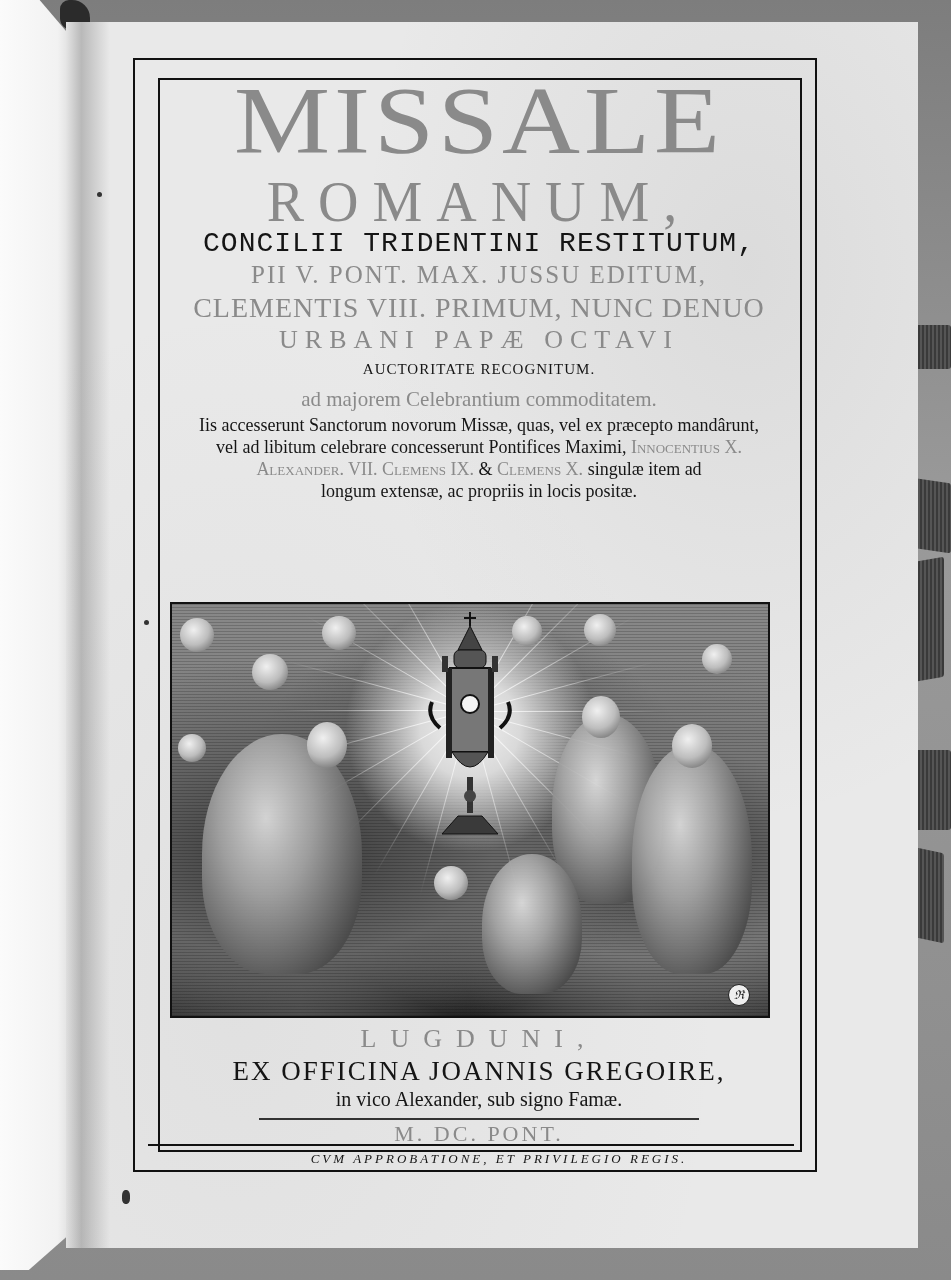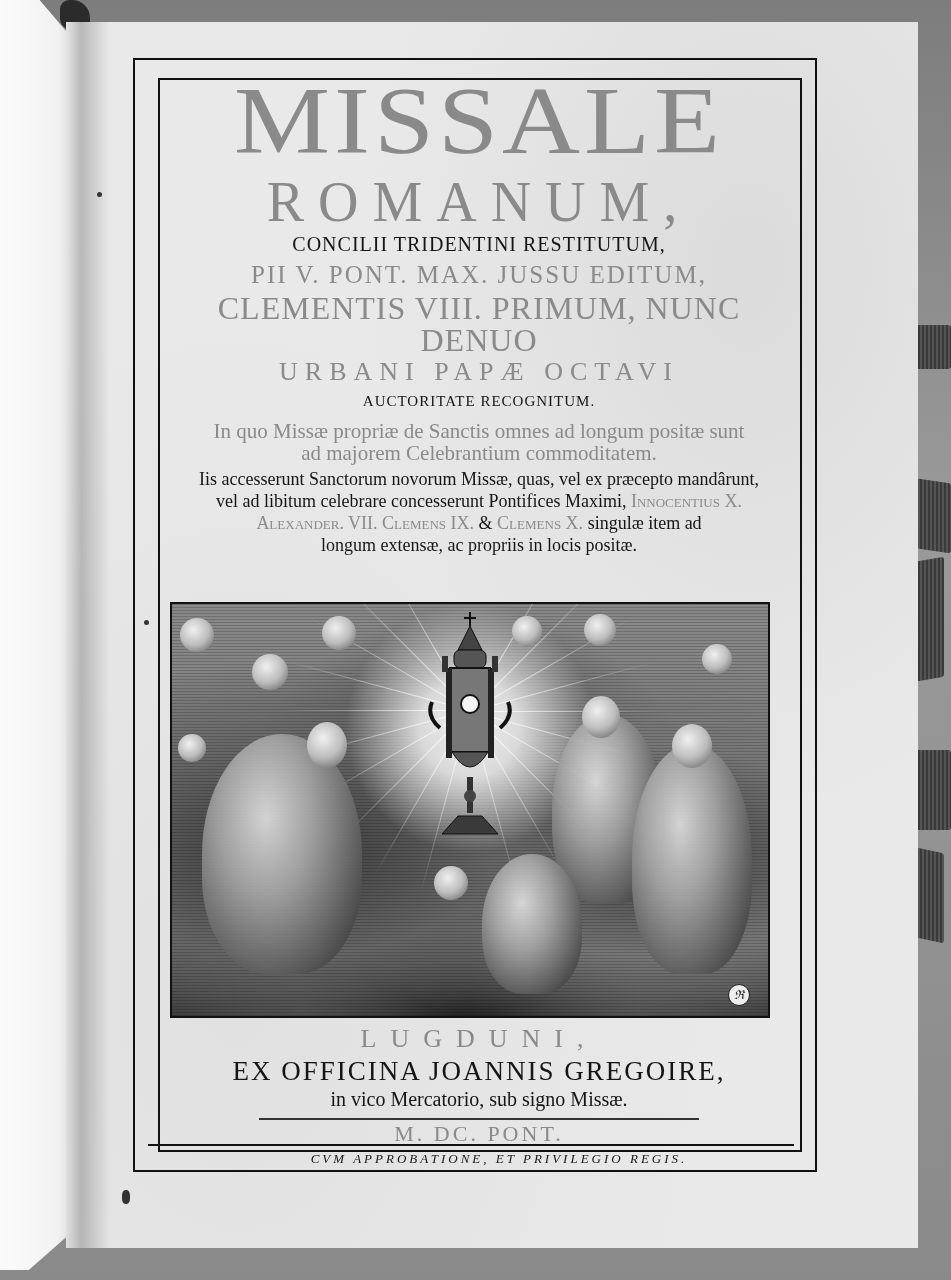--- a/index.html
+++ b/index.html
@@ -12,24 +12,24 @@
   .gutter-shadow{position:absolute;left:66px;top:22px;width:44px;height:1226px;background:linear-gradient(90deg,rgba(0,0,0,.02),rgba(60,60,60,.28) 35%,rgba(0,0,0,0) 100%);}
   .ribbon{position:absolute;background:repeating-linear-gradient(90deg,#3a3a3a 0 2px,#555 2px 4px);border-radius:3px;}
   .outer-frame{position:absolute;left:133px;top:58px;width:680px;height:1110px;border:2px solid #111;}
   .inner-frame{position:absolute;left:158px;top:78px;width:640px;height:1070px;border:2px solid #111;}
   .content{position:absolute;left:158px;top:82px;width:642px;text-align:center;}
   .red{color:#8a8a8a;}
   .black{color:#151515;}
   .t1{font-size:108px;letter-spacing:4px;line-height:108px;height:104px;transform:scaleY(0.88);transform-origin:top;margin-top:-8px;}
   .t2{font-size:56px;letter-spacing:14px;line-height:56px;margin-top:-4px;}
   .t3{font-size:34px;letter-spacing:3px;line-height:38px;}
-  .t4{font-size:20px;letter-spacing:1px;line-height:28px;}
+  .t4{font-size:28px;letter-spacing:1px;line-height:28px;font-family:Liberation Mono, monospace;}
   .t5{font-size:25px;letter-spacing:2px;line-height:34px;}
   .t6{font-size:20px;letter-spacing:6px;line-height:24px;}
-  .t7{font-size:32px;letter-spacing:1px;line-height:32px;}
+  .t7{font-size:28px;letter-spacing:1px;line-height:32px;}
   .t8{font-size:26px;letter-spacing:7px;line-height:32px;}
   .t9{font-size:15px;letter-spacing:1px;line-height:26px;}
   .t10{font-size:21px;line-height:22px;}
   .t11{font-size:18px;line-height:22px;}
   .sc{font-variant:small-caps;text-align:center;}
   .engraving{position:absolute;left:170px;top:602px;width:596px;height:412px;border:2px solid #111;overflow:hidden;
     background:
       radial-gradient(circle at 50% 30%,#f2f2f2 0,#d9d9d9 12%,transparent 30%),
       repeating-linear-gradient(0deg,rgba(0,0,0,.18) 0 1px,transparent 1px 3px),
       radial-gradient(ellipse at 20% 60%,#3a3a3a 0,#666 30%,transparent 55%),
@@ -71,21 +71,20 @@
 <div class="content">
   <div class="t1 red">MISSALE</div>
   <div class="t2 red">ROMANUM,</div>
   <div class="t4 black">CONCILII TRIDENTINI RESTITUTUM,</div>
   <div class="t5 red">PII V. PONT. MAX. JUSSU EDITUM,</div>
   <div class="t7 red">CLEMENTIS VIII. PRIMUM, NUNC DENUO</div>
   <div class="t8 red">URBANI PAPÆ OCTAVI</div>
   <div class="t9 black">AUCTORITATE RECOGNITUM.</div>
 
   <div style="margin-top:6px;">
-    <div class="t10 red">In quo Missæ propriæ de Sanctis omnes ad longum positæ sunt</div>
     <div class="t10 red">ad majorem Celebrantium commoditatem.</div>
   </div>
   <div style="margin-top:4px;">
     <div class="t11 black">Iis accesserunt Sanctorum novorum Missæ, quas, vel ex præcepto mandârunt,</div>
     <div class="t11">
       <span class="black">vel ad libitum celebrare concesserunt Pontifices Maximi,</span>
       <span class="red sc">Innocentius X.</span>
     </div>
     <div class="t11">
       <span class="red sc">Alexander. VII. Clemens IX.</span>
@@ -153,21 +152,21 @@
   <div class="head" style="left:340px;top:12px;width:30px;height:30px;"></div>
   <div class="head" style="left:412px;top:10px;width:32px;height:32px;"></div>
   <div class="head" style="left:530px;top:40px;width:30px;height:30px;"></div>
   <div class="head" style="left:6px;top:130px;width:28px;height:28px;"></div>
   <div class="mark">ℜ</div>
 </div>
 
 <div class="content" style="top:1022px;">
   <div class="red" style="font-size:26px;letter-spacing:14px;line-height:34px;">LUGDUNI,</div>
   <div class="black" style="font-size:27px;letter-spacing:2px;line-height:30px;">EX OFFICINA JOANNIS GREGOIRE,</div>
-  <div class="black" style="font-size:20px;line-height:26px;">in vico Mercatorio, sub signo Missæ.</div>
+  <div class="black" style="font-size:20px;line-height:26px;">in vico Alexander, sub signo Famæ.</div>
   <div class="rule" style="width:440px;margin-top:6px;"></div>
   <div class="red" style="font-size:22px;letter-spacing:3px;line-height:28px;">M. DC. PONT.</div>
 </div>
 
 <div class="bottom-rule"></div>
 <div class="privilege">CVM APPROBATIONE, ET PRIVILEGIO REGIS.</div>
 
 <div class="ink-blot" style="left:97px;top:192px;"></div>
 <div class="ink-blot" style="left:144px;top:620px;"></div>
 <div class="ink-blot" style="left:122px;top:1190px;width:8px;height:14px;border-radius:40%;"></div>

